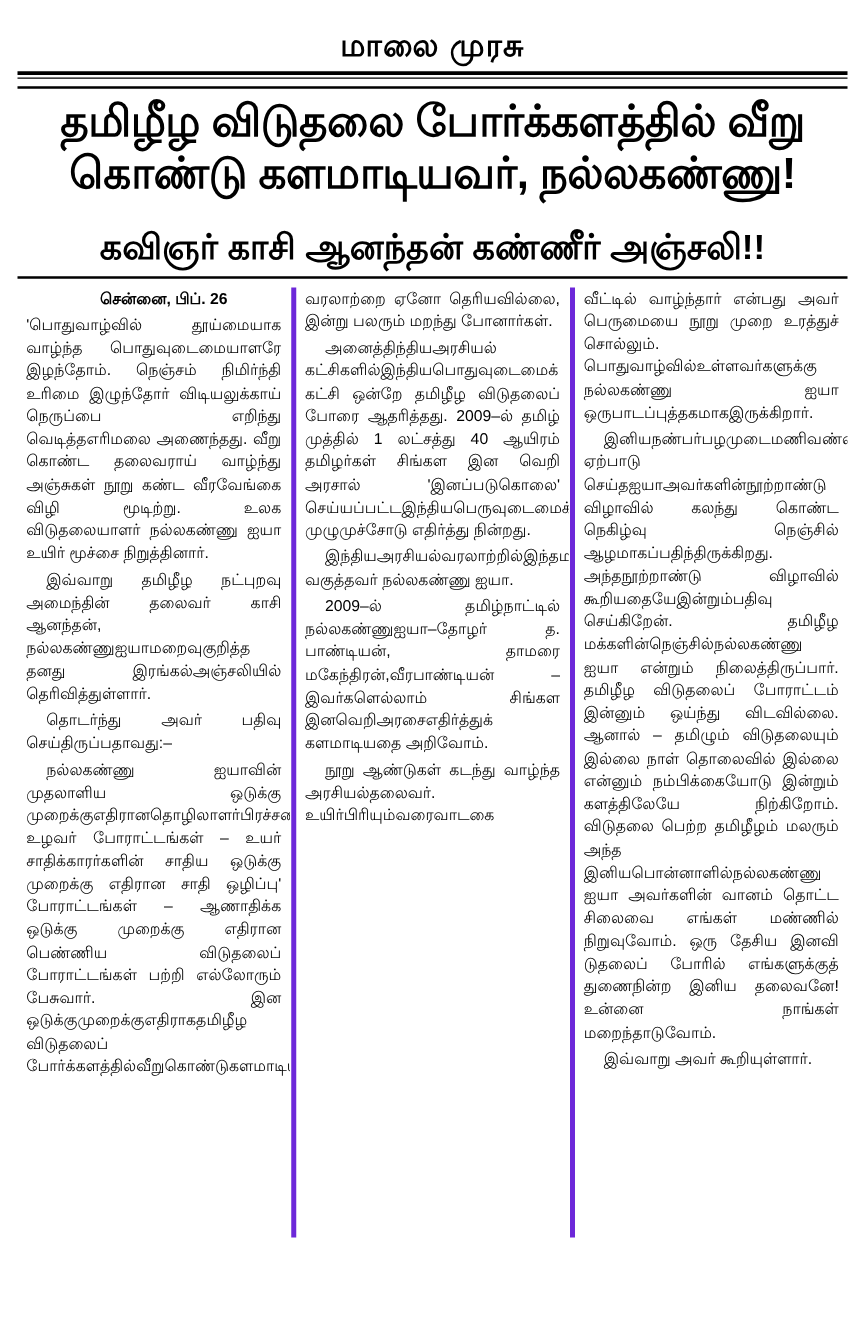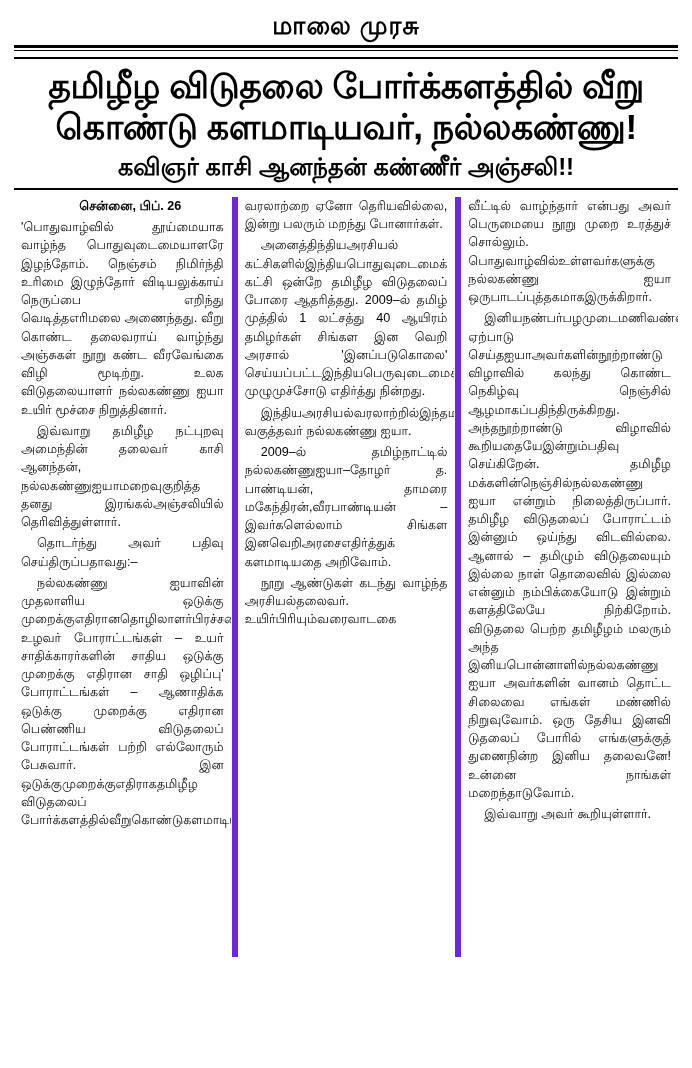--- a/index.html
+++ b/index.html
@@ -12,21 +12,21 @@
     height: 1068px;
     font-family: "Liberation Sans", sans-serif;
     color: #000000;
     overflow: hidden;
   }
   .page {
     position: relative;
     width: 692px;
     height: 1068px;
     box-sizing: border-box;
-    padding: 12px 14px 6px 14px;
+    padding: 24px 14px 6px 14px;
   }
   
   .masthead {
     text-align: center;
     font-family: "Liberation Sans", sans-serif;
     font-size: 25px;
     font-weight: bold;
     letter-spacing: 1px;
     line-height: 1.1;
     padding-bottom: 3px;
@@ -55,24 +55,24 @@
   .headline {
     text-align: center;
     font-size: 35px;
     font-weight: bold;
     line-height: 1.18;
     letter-spacing: -0.5px;
     margin: 2px 0 4px 0;
   }
   .subhead {
     text-align: center;
-    font-size: 24px;
+    font-size: 28px;
     font-weight: bold;
     line-height: 1.2;
-    margin: 6px 0 4px 0;
+    margin: 22px 0 4px 0;
   }
   .headline-rule {
     border-top: 2px solid #000;
     margin: 6px 0 7px 0;
   }
   
   .columns {
     display: flex;
     gap: 1px;
     height: 760px;
@@ -81,21 +81,21 @@
     flex: 1 1 0;
     padding: 0 7px;
     box-sizing: border-box;
     font-size: 12.6px;
     line-height: 1.45;
     text-align: justify;
     text-justify: inter-word;
     overflow: hidden;
   }
   .col + .col {
-    border-left: 6px solid #6d28d9;
+    border-left: 4px solid #6d28d9;
   }
   .col p {
     margin: 0 0 3px 0;
     text-indent: 16px;
   }
   .col p.noindent {
     text-indent: 0;
   }
   .dateline {
     font-weight: bold;

